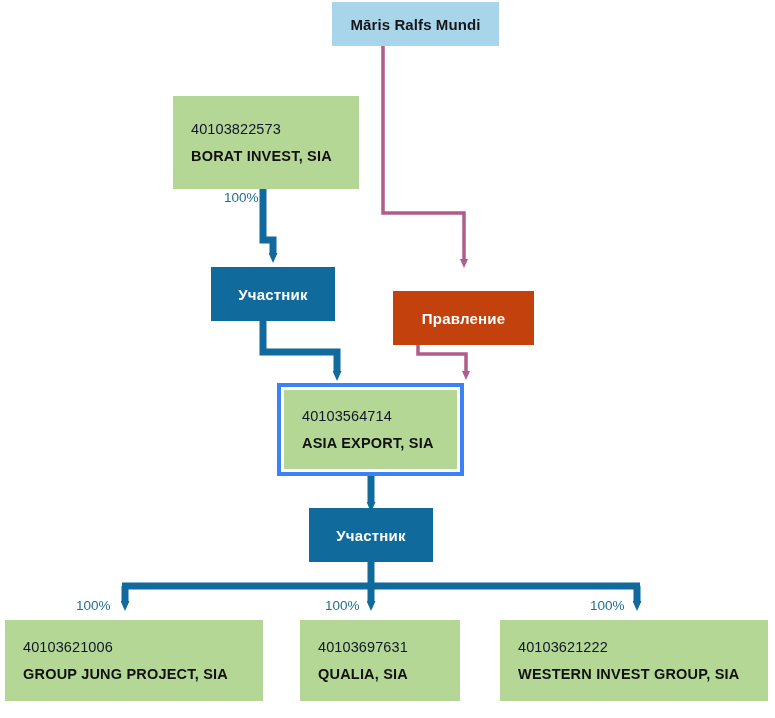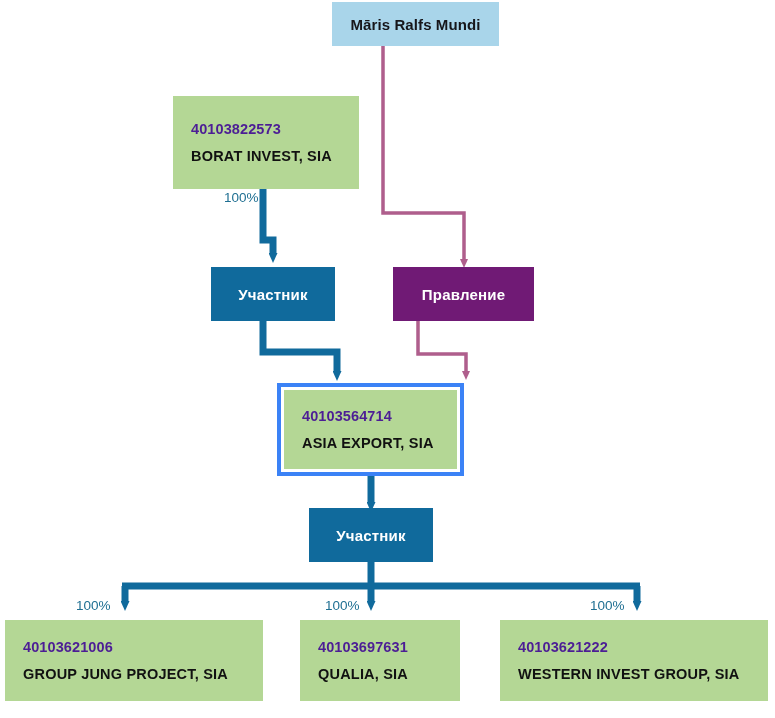--- a/index.html
+++ b/index.html
@@ -43,22 +43,22 @@
     color: #16161a;
     letter-spacing: 0.1px;
   }
   .node-company {
     background: #b4d795;
     padding-left: 18px;
     align-items: flex-start;
   }
   .node-company .regnum {
     font-size: 14.5px;
-    color: #4c1d95;
-    font-weight: bold;
+    color: #0f172a;
+    font-weight: normal;
     margin-bottom: 11px;
     letter-spacing: 0.1px;
   }
   .node-company .title {
     font-size: 14.5px;
     font-weight: bold;
     color: #111111;
     letter-spacing: 0.2px;
   }
   .node-role {
@@ -67,21 +67,22 @@
   .node-role .title {
     font-size: 15px;
     font-weight: bold;
     color: #ffffff;
     letter-spacing: 0.2px;
   }
   .role-member {
     background: #106a9c;
   }
   .role-board {
-    background: #701a75;
+    background: #c2410c;
+    margin-top: 24px;
   }
   .node-focus-ring {
     position: absolute;
     box-sizing: border-box;
     border: 4px solid #3b82f6;
     background: #ffffff;
     padding: 3px;
   }
   .node-focus-ring > .node {
     position: relative;

